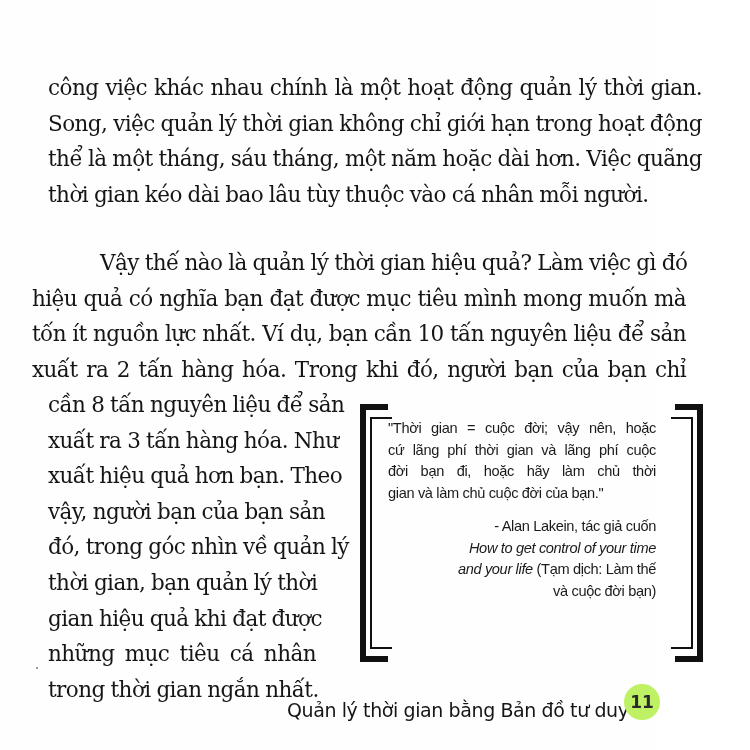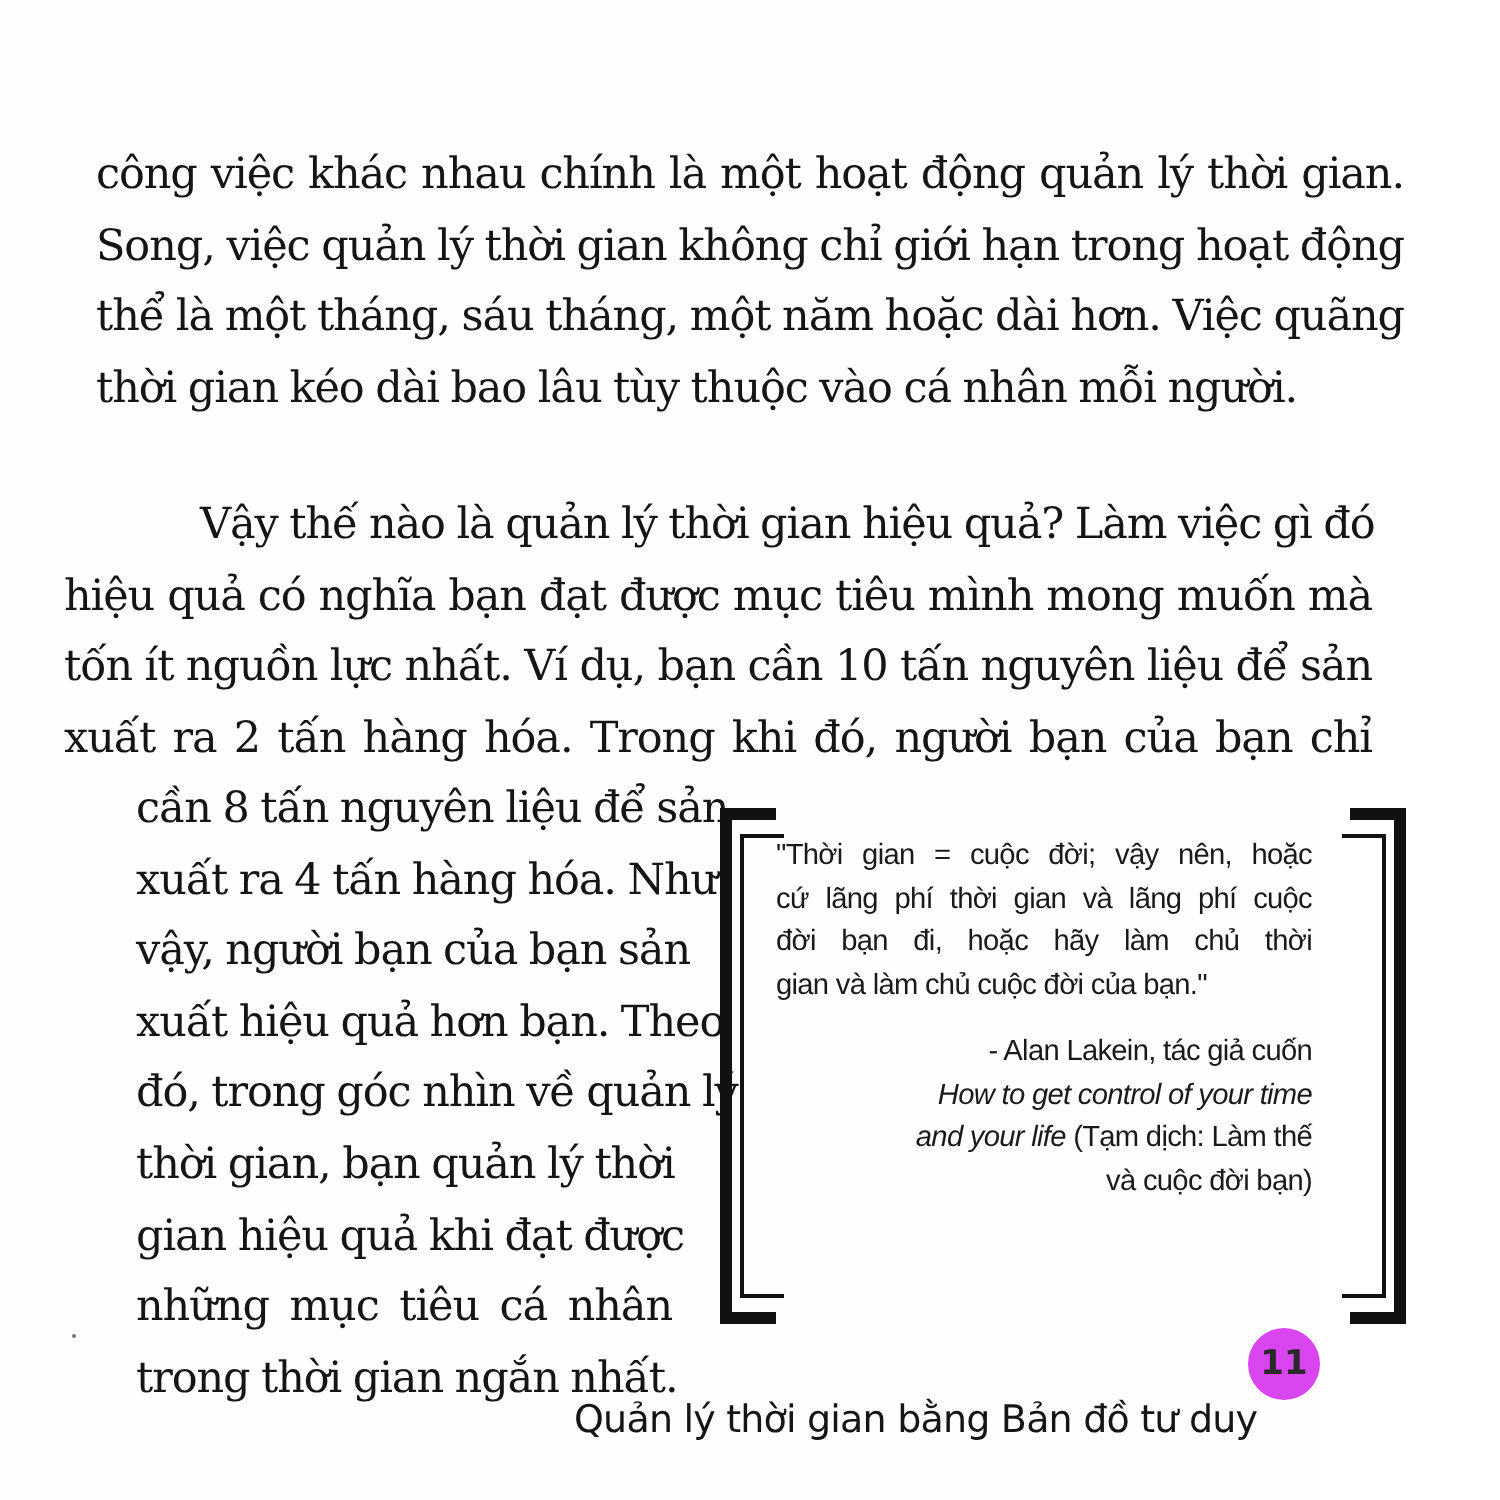--- a/index.html
+++ b/index.html
@@ -42,21 +42,21 @@
       left: 48px;
       top: 70px;
       width: 654px;
     }
     #para-2 {
       left: 32px;
       top: 245px;
       width: 654px;
     }
     #para-2-narrow {
-      left: 68px;
+      left: 48px;
       top: 387px;
       width: 268px;
     }
     .indent { padding-left: 68px; }
 
     
     .quote-box {
       position: absolute;
       left: 360px;
       top: 404px;
@@ -125,25 +125,25 @@
       top: 699px;
       font-family: "DejaVu Sans", "Liberation Sans", sans-serif;
       font-size: 19px;
       letter-spacing: -0.4px;
       color: #151515;
       white-space: nowrap;
     }
     .page-badge {
       position: absolute;
       left: 624px;
-      top: 664px;
+      top: 684px;
       width: 36px;
       height: 36px;
       border-radius: 50%;
-      background: #d946ef;
+      background: #bef264;
       color: #2a2a2a;
       font-family: "DejaVu Sans", "Liberation Sans", sans-serif;
       font-size: 17px;
       font-weight: bold;
       display: flex;
       align-items: center;
       justify-content: center;
     }
     .speck {
       position: absolute;
@@ -169,23 +169,23 @@
 
   <div class="body-text" id="para-2">
     <span class="line justify indent">Vậy thế nào là quản lý thời gian hiệu quả? Làm việc gì đó</span>
     <span class="line justify">hiệu quả có nghĩa bạn đạt được mục tiêu mình mong muốn mà</span>
     <span class="line justify">tốn ít nguồn lực nhất. Ví dụ, bạn cần 10 tấn nguyên liệu để sản</span>
     <span class="line justify">xuất ra 2 tấn hàng hóa. Trong khi đó, người bạn của bạn chỉ</span>
   </div>
 
   <div class="body-text" id="para-2-narrow">
     <span class="line justify">cần 8 tấn nguyên liệu để sản</span>
-    <span class="line justify">xuất ra 4 tấn hàng hóa. Như</span>
+    <span class="line justify">xuất ra 3 tấn hàng hóa. Như</span>
+    <span class="line justify">xuất hiệu quả hơn bạn. Theo</span>
     <span class="line justify">vậy, người bạn của bạn sản</span>
-    <span class="line justify">xuất hiệu quả hơn bạn. Theo</span>
     <span class="line justify">đó, trong góc nhìn về quản lý</span>
     <span class="line justify">thời gian, bạn quản lý thời</span>
     <span class="line justify">gian hiệu quả khi đạt được</span>
     <span class="line justify">những mục tiêu cá nhân</span>
     <span class="line">trong thời gian ngắn nhất.</span>
   </div>
 
   <div class="quote-box">
     <div class="bracket bracket-left-outer"></div>
     <div class="bracket bracket-left-inner"></div>

